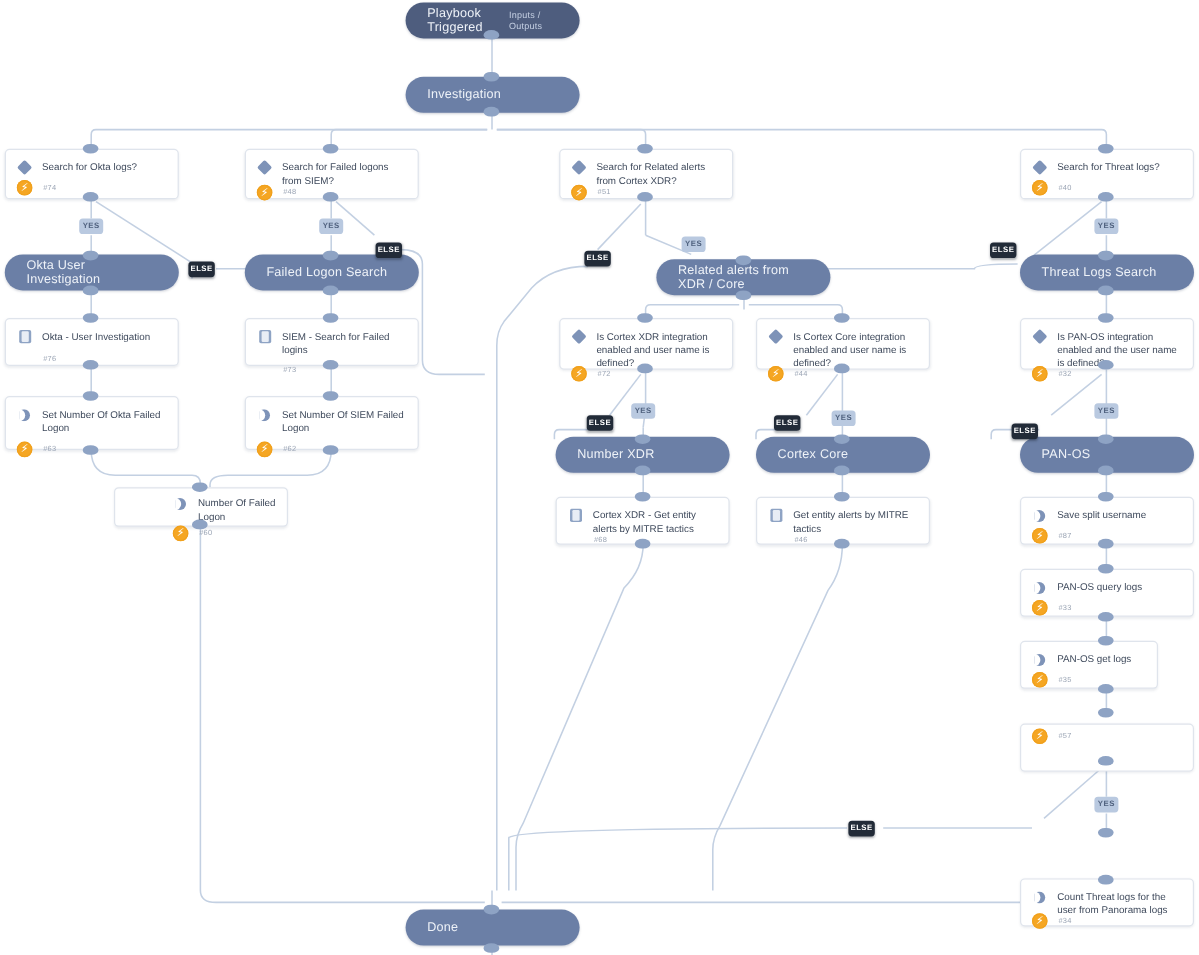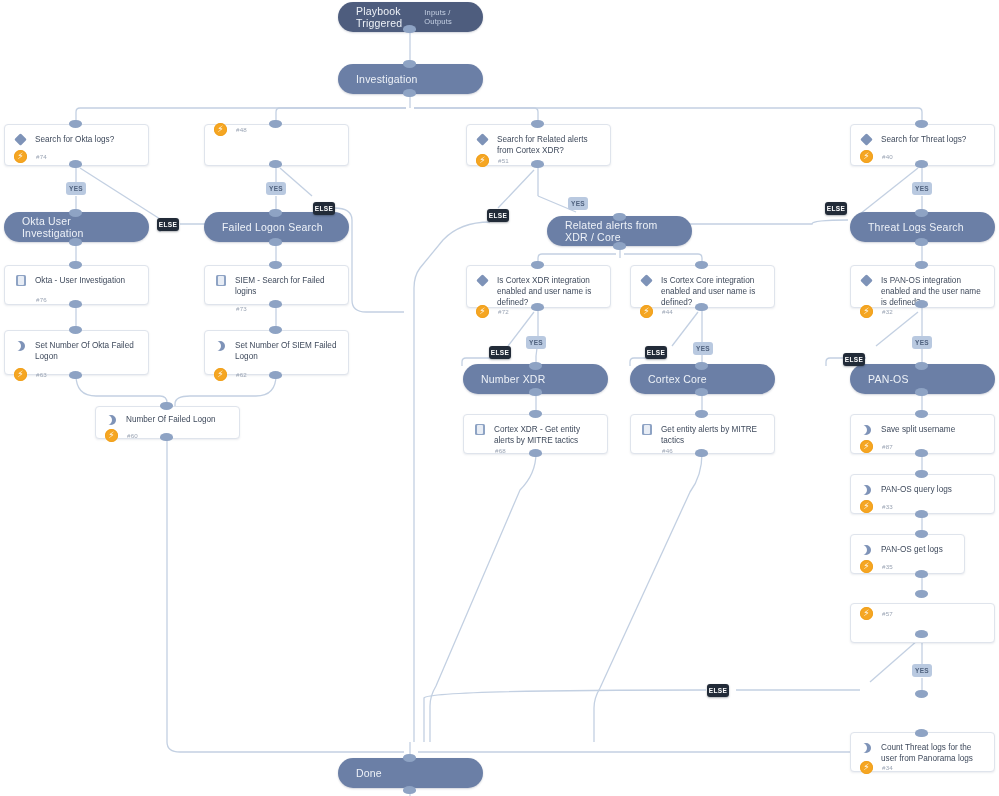--- a/index.html
+++ b/index.html
@@ -389,20 +389,26 @@
     </div>
     <div class="foot">
       <div class="bolt">
           <span>⚡</span>
         </div>
       <div class="tid">#74</div>
     </div>
   </div>
 
   <div class="task" style="left:204px;top:124px;width:145px;height:42px;">
+    <div class="row">
+      <div class="tico">
+          <div class="ico-diamond"></div>
+        </div>
+      <div class="ttitle">Search for Failed logons from SIEM?</div>
+    </div>
     <div class="foot" style="padding-top:0;margin-top:-2px;">
       <div class="bolt">
           <span>⚡</span>
         </div>
       <div class="tid">#48</div>
     </div>
   </div>
 
   <div class="task" style="left:466px;top:124px;width:145px;height:42px;">
     <div class="row">
@@ -526,21 +532,21 @@
       <div class="ttitle">Set Number Of SIEM Failed Logon</div>
     </div>
     <div class="foot" style="padding-top:6px;">
       <div class="bolt">
           <span>⚡</span>
         </div>
       <div class="tid">#62</div>
     </div>
   </div>
 
-  <div class="task" style="left:95px;top:406px;width:145px;height:33px;">
+  <div class="task" style="left:95px;top:406px;width:145px;height:33px;padding-left:39px;">
     <div class="row" style="padding-top:6px;">
       <div class="tico">
           <div class="ico-crescent"></div>
         </div>
       <div class="ttitle">Number Of Failed Logon</div>
     </div>
     <div class="foot" style="padding-top:2px;">
       <div class="bolt">
           <span>⚡</span>
         </div>

